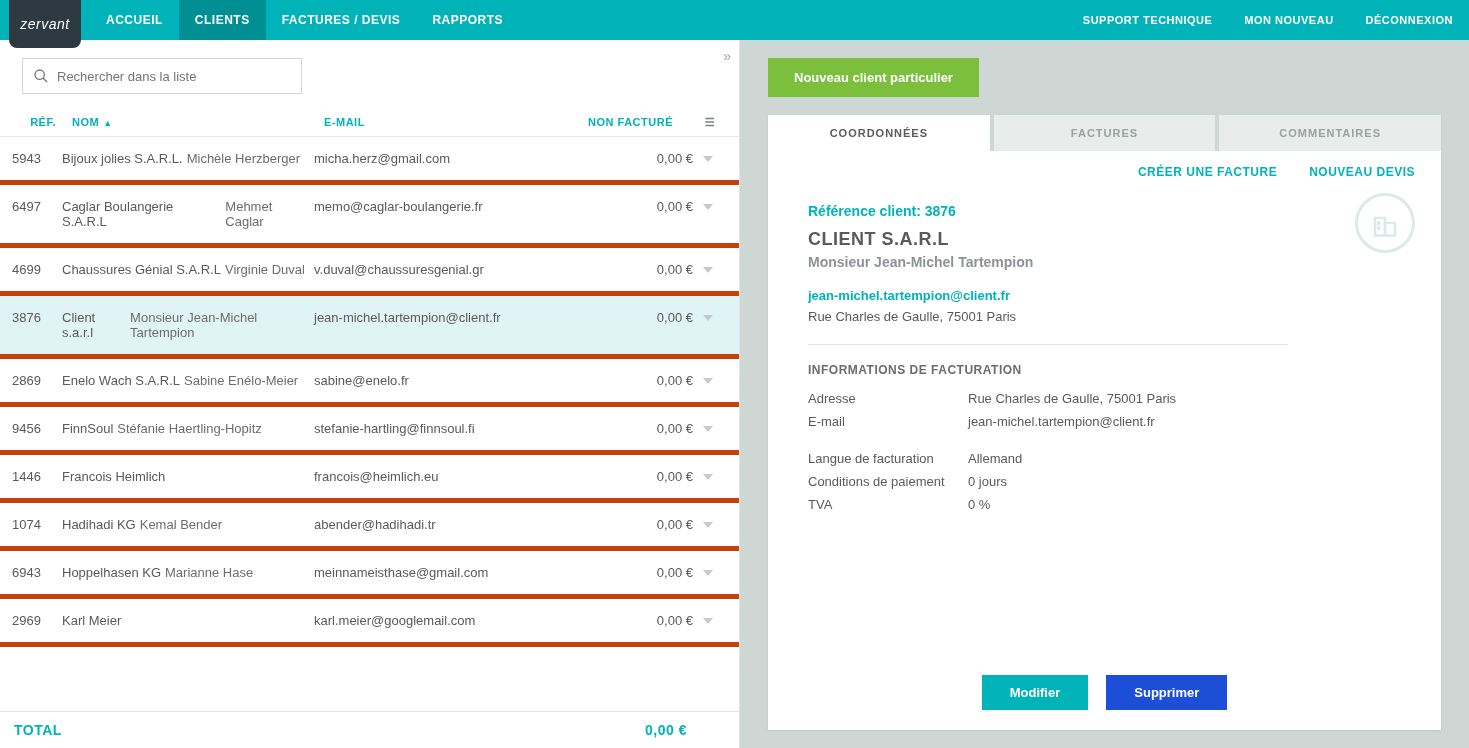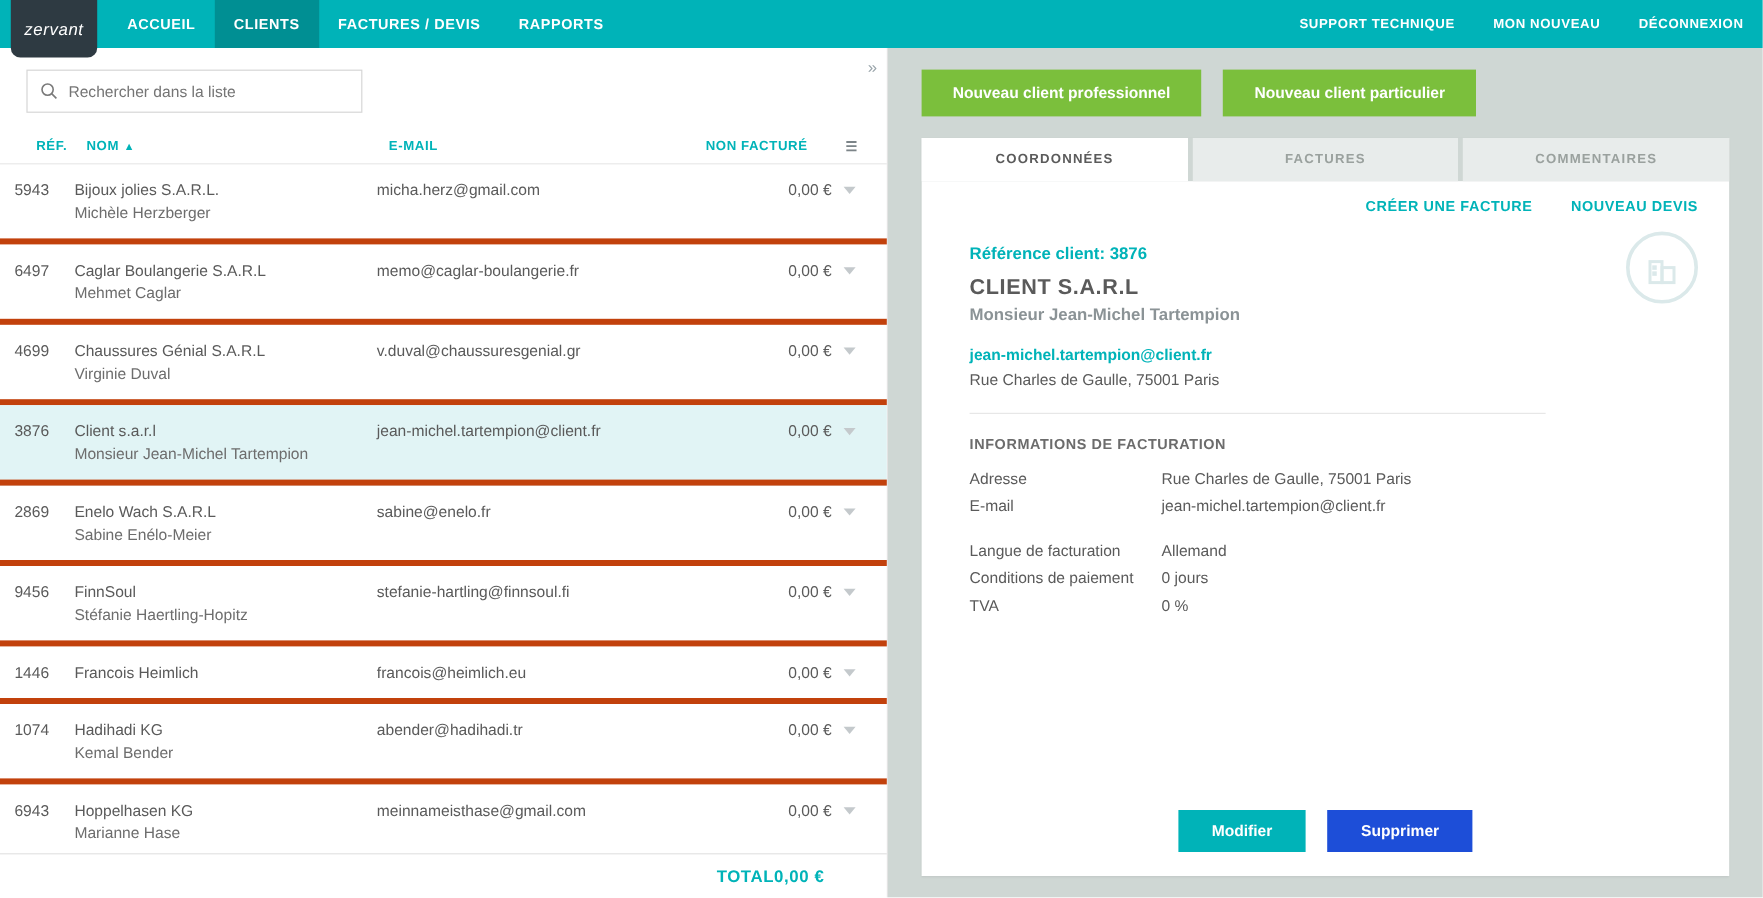--- a/index.html
+++ b/index.html
@@ -35,27 +35,27 @@
   .menu-icon { color: #7c8488; position: absolute; right: 24px; }
 
   .list-body { flex: 1; overflow-y: scroll; position: relative;}
   .list-body::-webkit-scrollbar { width: 14px; }
   .list-body::-webkit-scrollbar-track { background: #f2f2f2; }
   .list-body::-webkit-scrollbar-thumb { background: #c6c6c6; }
   
   .row { display: flex; padding: 14px 22px 14px 12px; border-bottom: 5px solid #c2410c; align-items: flex-start; font-size: 13px; color: #5a5a5a; cursor: pointer;}
   .row.selected { background: #e1f4f5; }
   .row .col-ref { font-size: 13px; color: #5a5a5a; font-weight: 400; text-align: left; padding-right: 0;}
-  .row .col-nom { display: flex; flex-direction: column; gap: 4px; }
+  .row .col-nom { display: flex; flex-direction: row; gap: 4px; }
   .row .col-nom .sub { color: #6d6d6d; }
   .row .col-amount { display: flex; justify-content: flex-end; align-items: center; gap: 10px; padding-right: 4px;}
   .caret-down { width: 0; height: 0; border-left: 5px solid transparent; border-right: 5px solid transparent; border-top: 6px solid #c4c9cc; }
   
   .total-row { display: flex; padding: 10px 22px 10px 14px; font-weight: 700; color: #00b3b8; border-top: 1px solid #e3e3e3; font-size: 14px; letter-spacing: 0.5px;}
-  .total-row .tot-label { flex: 1; text-align: right; }
+  .total-row .tot-label { flex: 1; }
   .total-row .tot-val { padding-right: 30px;}
   
   
   .right { flex: 1; background: #cfd7d4; padding: 18px 28px; display: flex; flex-direction: column; gap: 18px;}
   .btn-row { display: flex; gap: 18px; }
   .btn-green { background: #7bbf3c; color: #fff; border: none; padding: 12px 26px; font-size: 13px; font-weight: 600; cursor: pointer; }
   
   .detail-card { background: #fff; flex: 1; display: flex; flex-direction: column; box-shadow: 0 1px 2px rgba(0,0,0,0.08);}
   .tabs { display: flex; background: #cfd7d4; gap: 4px;}
   .tab { flex: 1; text-align: center; padding: 12px 0; font-size: 11px; font-weight: 700; letter-spacing: 1px; background: #e8eceb; color: #9aa19e; cursor: pointer;}
@@ -241,21 +241,20 @@
         </div>
       </div>
     <div class="total-row">
       <div class="tot-label">TOTAL</div>
       <div class="tot-val">0,00 €</div>
     </div>
   </div>
 
   <div class="right">
     <div class="btn-row">
-      <button class="btn-green">Nouveau client professionnel</button>
       <button class="btn-green">Nouveau client particulier</button>
     </div>
     <div class="detail-card">
       <div class="tabs">
         <div class="tab active">COORDONNÉES</div>
         <div class="tab">FACTURES</div>
         <div class="tab">COMMENTAIRES</div>
       </div>
       <div class="tab-actions">
         <span>CRÉER UNE FACTURE</span>

